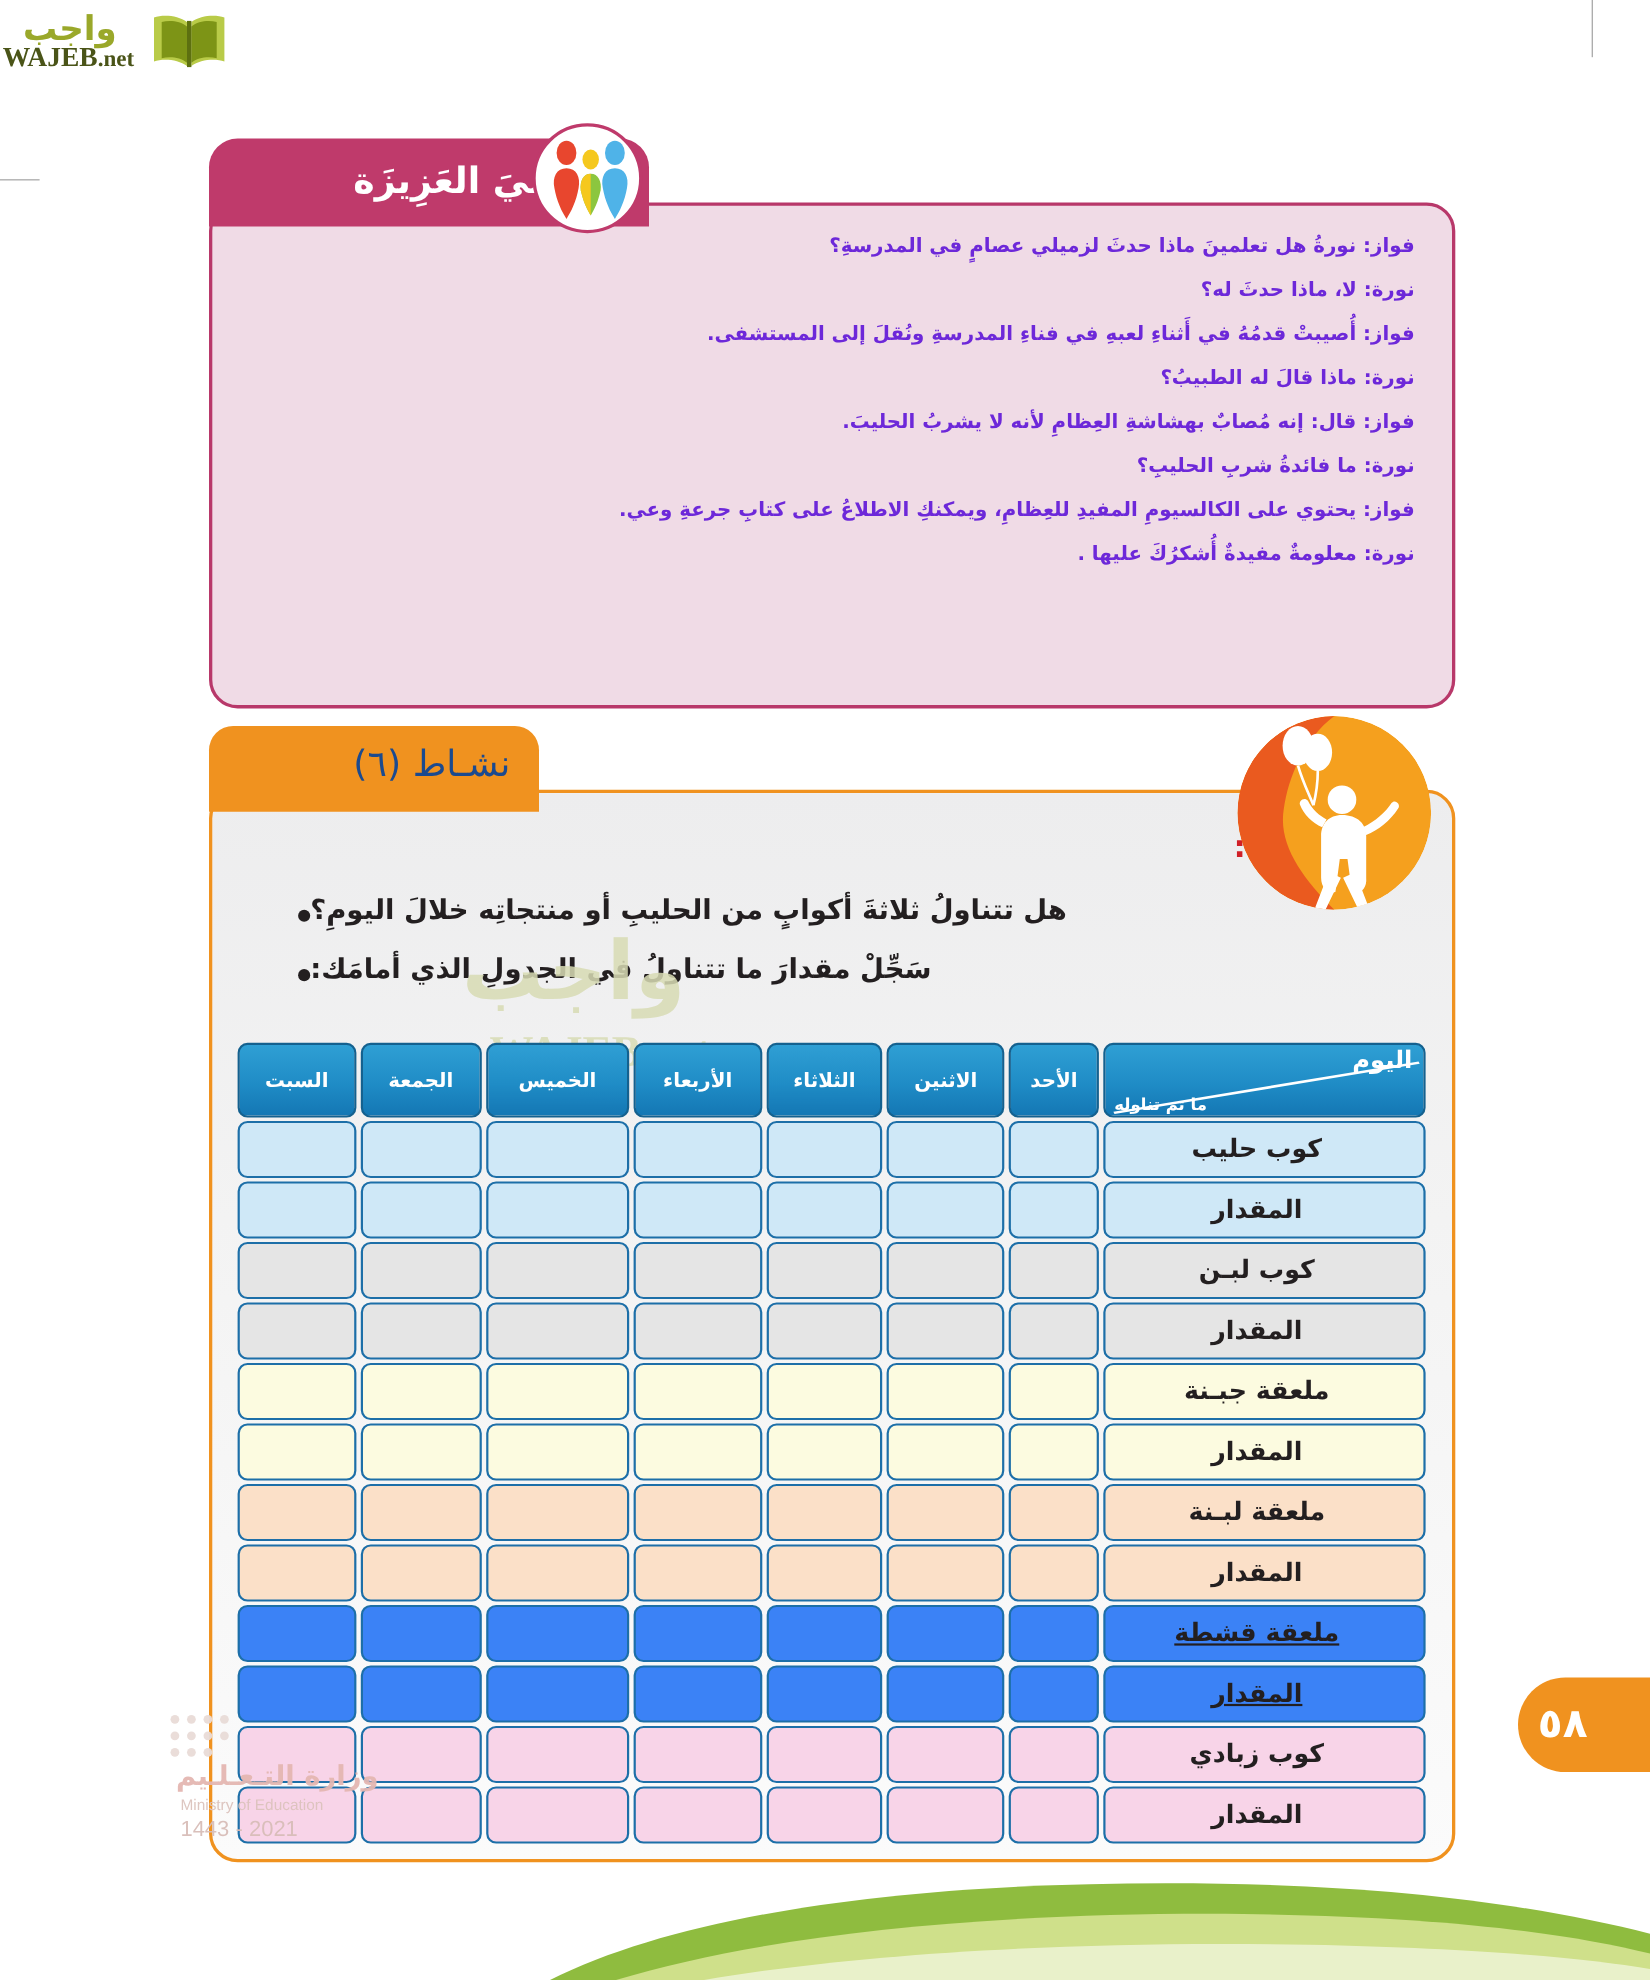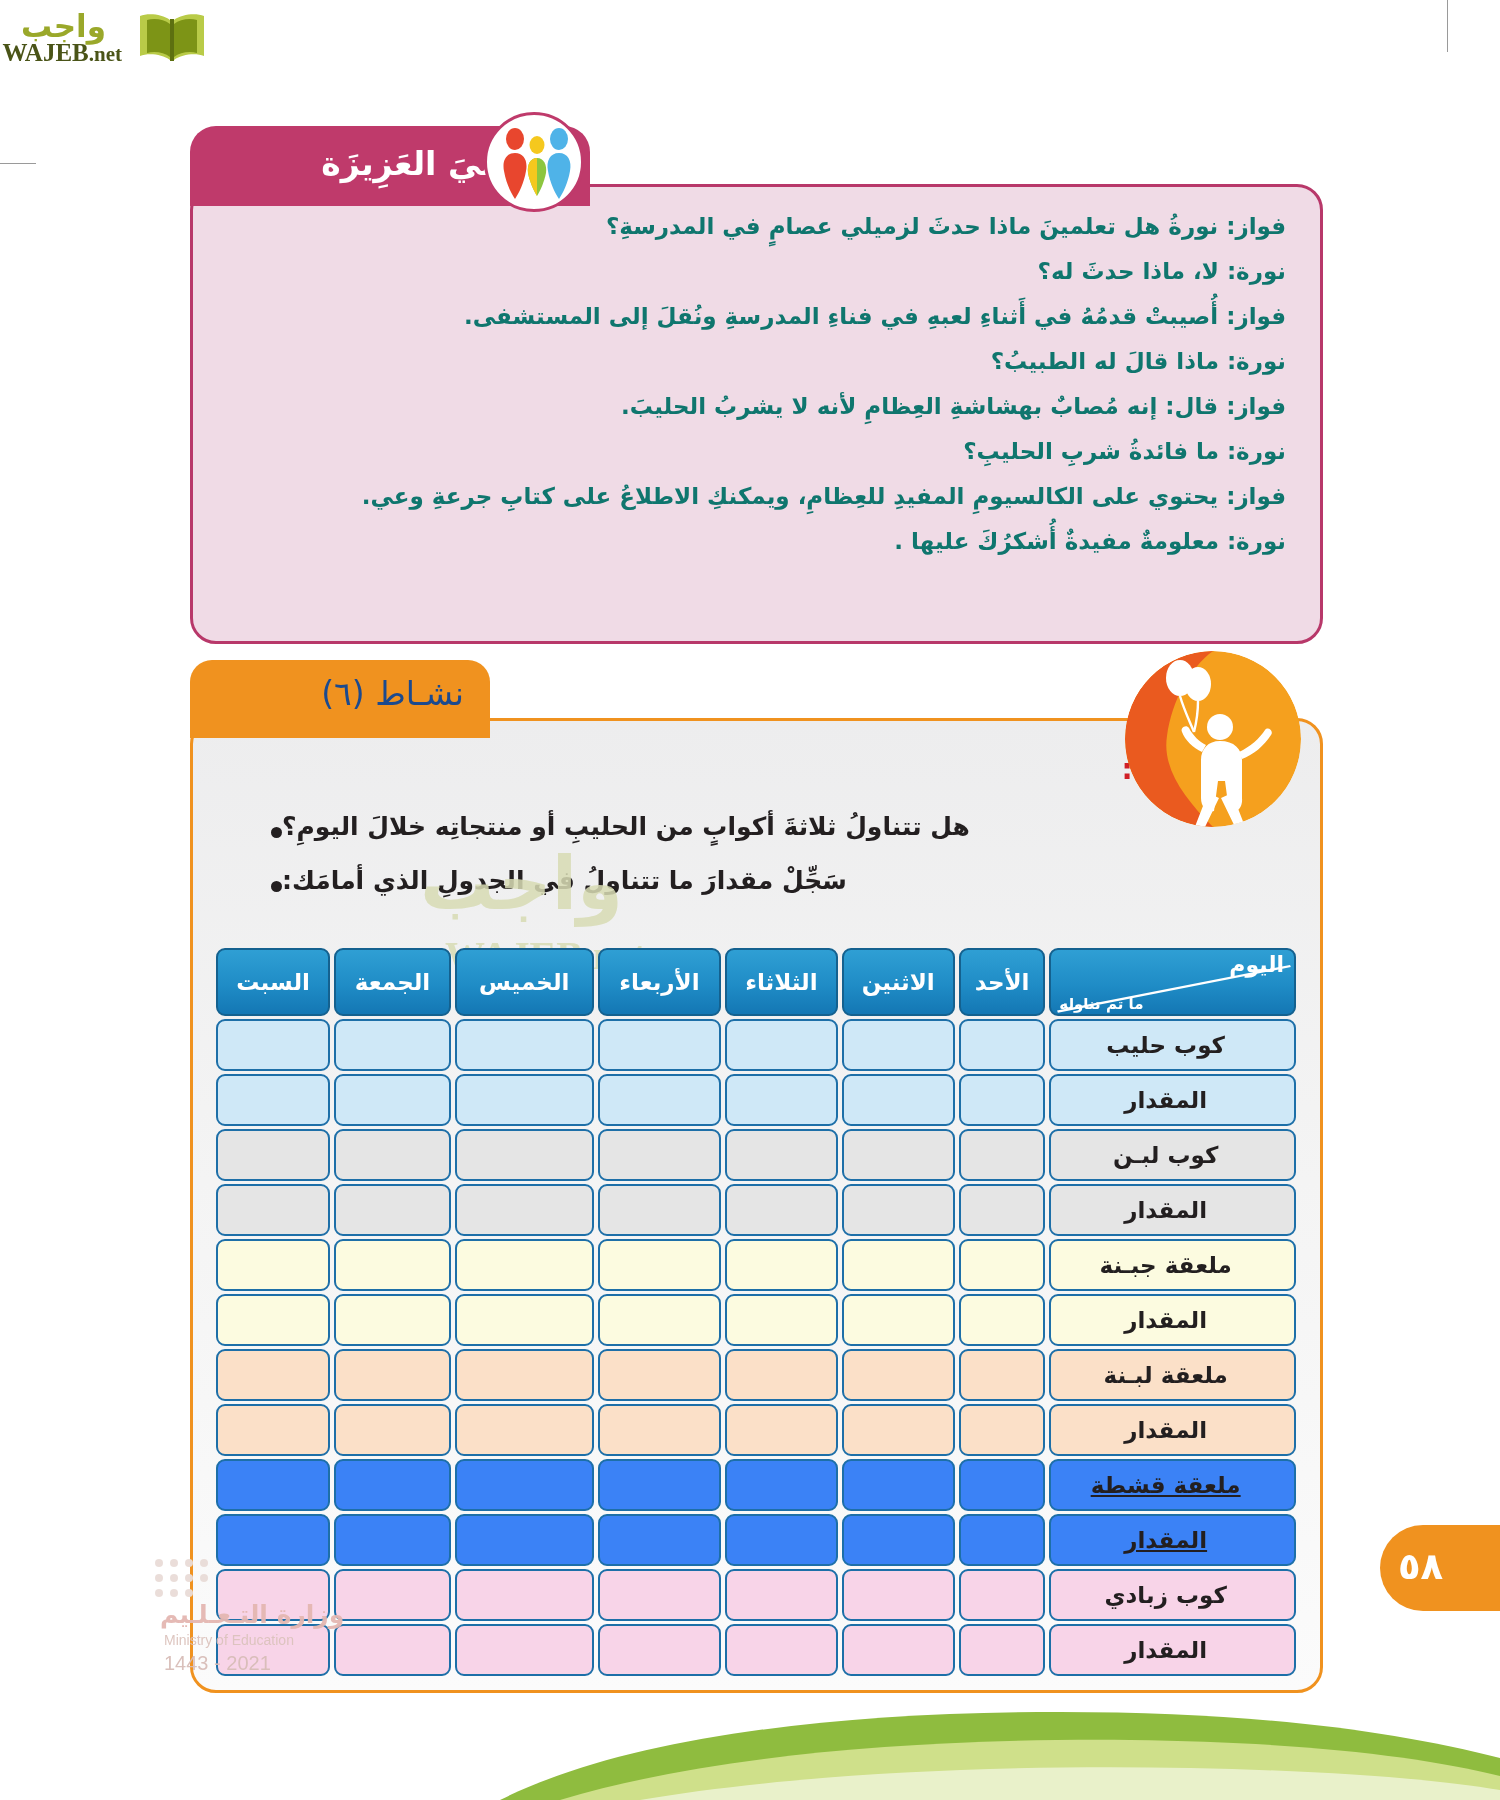--- a/index.html
+++ b/index.html
@@ -67,21 +67,21 @@
     background: #ffffff; border: 3px solid #bf3a6b;
     z-index: 5;
   }
   .family-icon svg { position: absolute; left: 12px; top: 10px; }
 
   .dialogue {
     position: absolute; right: 34px; top: 28px; left: 34px;
     direction: rtl; text-align: right;
   }
   .dline {
-    font-size: 23px; color: #0f766e; font-weight: bold;
+    font-size: 18px; color: #6d28d9; font-weight: bold;
     line-height: 1.0;
     margin-bottom: 22px;
     white-space: nowrap;
     direction: rtl;
   }
 
   
   .act-panel {
     position: absolute; left: 190px; top: 718px; width: 1133px; height: 975px;
     background: linear-gradient(180deg, #ededee 0%, #f3f3f3 40%, #fbfbfb 100%);
@@ -157,21 +157,21 @@
     text-align: center;
     vertical-align: middle;
     font-size: 23px;
     font-weight: bold;
     color: #231f20;
   }
   .tbl td.hd {
     background: linear-gradient(180deg,#2f9fd4 0%, #1f8cc6 55%, #1477b4 100%);
     color: #ffffff;
     height: 68px;
-    font-size: 23px;
+    font-size: 18px;
     border: 2px solid #14618f;
     margin-left: 41px;
   }
   .tbl td.corner {
     position: relative;
     background: linear-gradient(180deg,#2f9fd4 0%, #1f8cc6 55%, #1477b4 100%);
     border: 2px solid #14618f;
   }
   .corner-diag {
     position: absolute; left: 0; top: 0; width: 100%; height: 100%;

